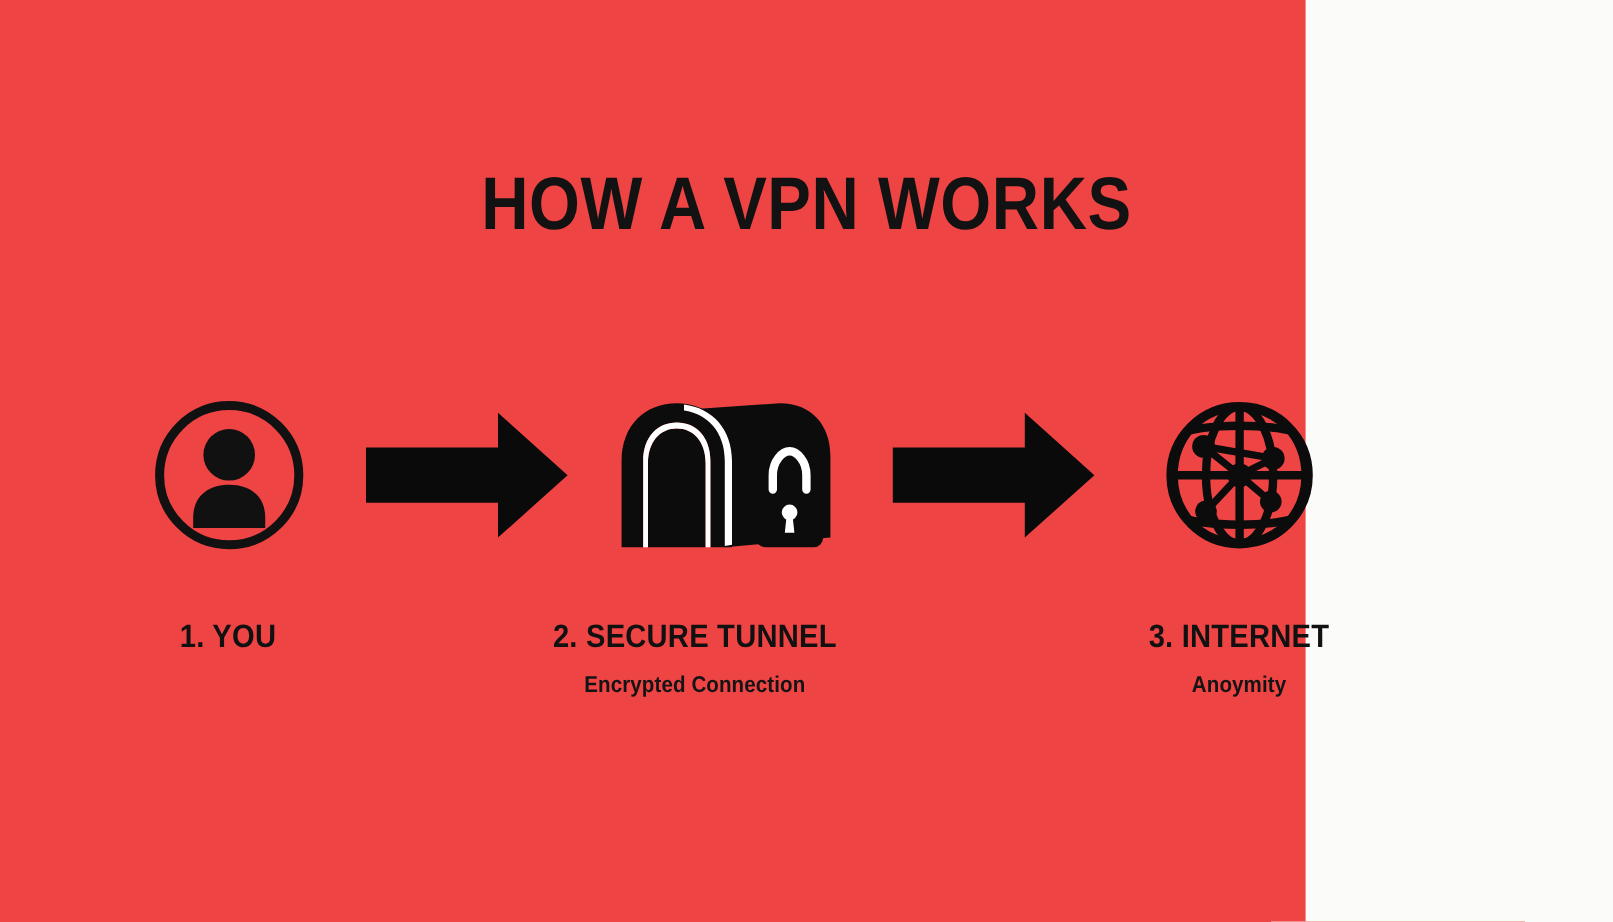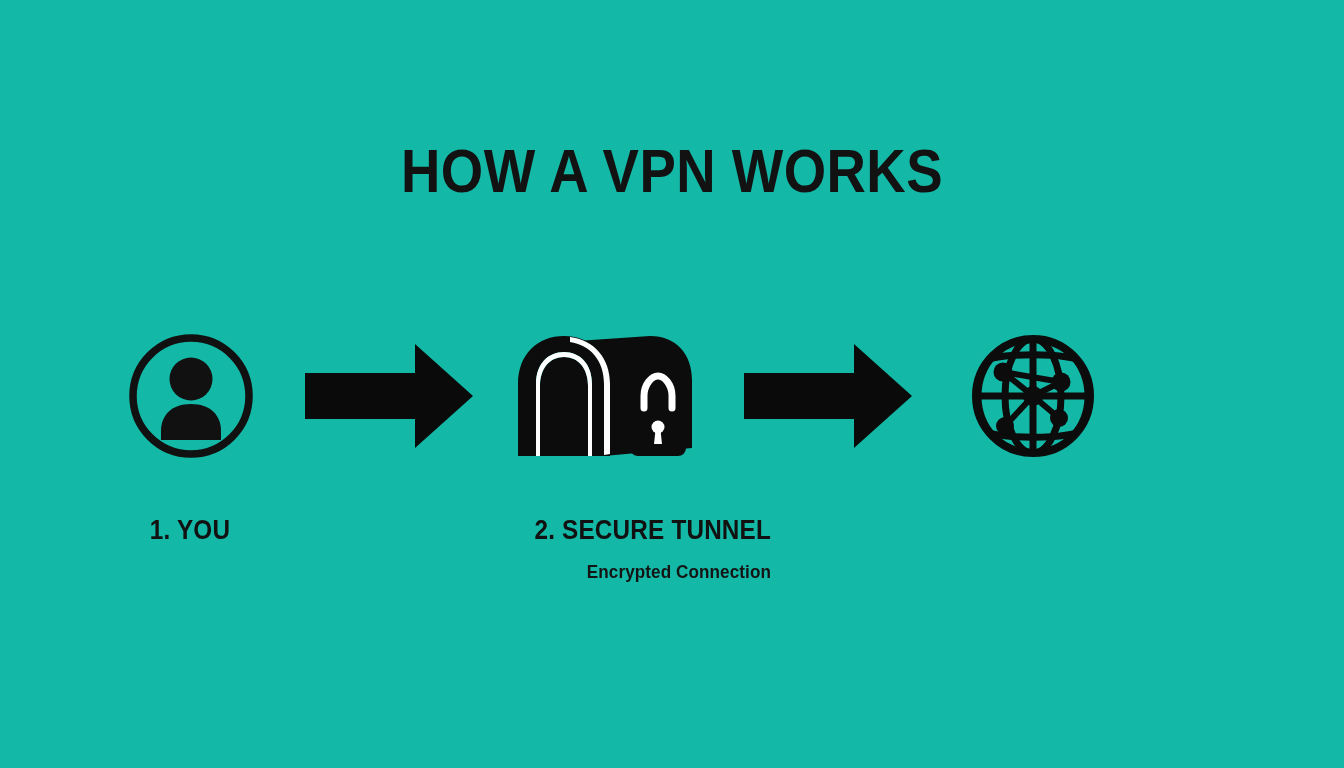--- a/index.html
+++ b/index.html
@@ -11,23 +11,23 @@
     width: 1344px;
     height: 768px;
     background: #fbfbfa;
     font-family: "Liberation Sans", sans-serif;
     color: #111111;
     overflow: hidden;
   }
 
   #infographic {
     position: relative;
-    width: 1344px;
+    width: 1088px;
     height: 768px;
-    background: #14b8a6;
+    background: #ef4444;
   }
 
   
   #page-title {
     position: absolute;
     left: 0;
     top: 140px;
     width: 1344px;
     text-align: center;
     font-family: "Liberation Sans Narrow", "Liberation Sans", sans-serif;
@@ -71,21 +71,21 @@
   #flow-arrow-2 { left: 742px; width: 172px; }
 
   
   .step-caption {
     position: absolute;
     top: 478px;
     text-align: center;
     margin-top: 37px;
   }
   #caption-you      { left: 60px;  width: 260px; }
-  #caption-tunnel   { left: 467px; width: 320px; text-align: right; }
+  #caption-tunnel   { left: 419px; width: 320px; }
   #caption-internet { left: 900px; width: 265px; }
 
   .step-label {
     font-family: "Liberation Sans Narrow", "Liberation Sans", sans-serif;
     font-size: 27px;
     font-weight: 700;
     letter-spacing: 0.2px;
     line-height: 1.12;
     color: #111111;
     transform: scaleX(0.9);
@@ -235,14 +235,18 @@
   <div class="step-caption" id="caption-you">
     <div class="step-label">1. YOU</div>
 
   </div>
 
   <div class="step-caption" id="caption-tunnel">
     <div class="step-label">2. SECURE TUNNEL</div>
     <div class="step-sub">Encrypted Connection</div>
   </div>
 
+  <div class="step-caption" id="caption-internet">
+    <div class="step-label">3. INTERNET</div>
+    <div class="step-sub">Anoymity</div>
+  </div>
 
 </div>
 
 </body></html>

